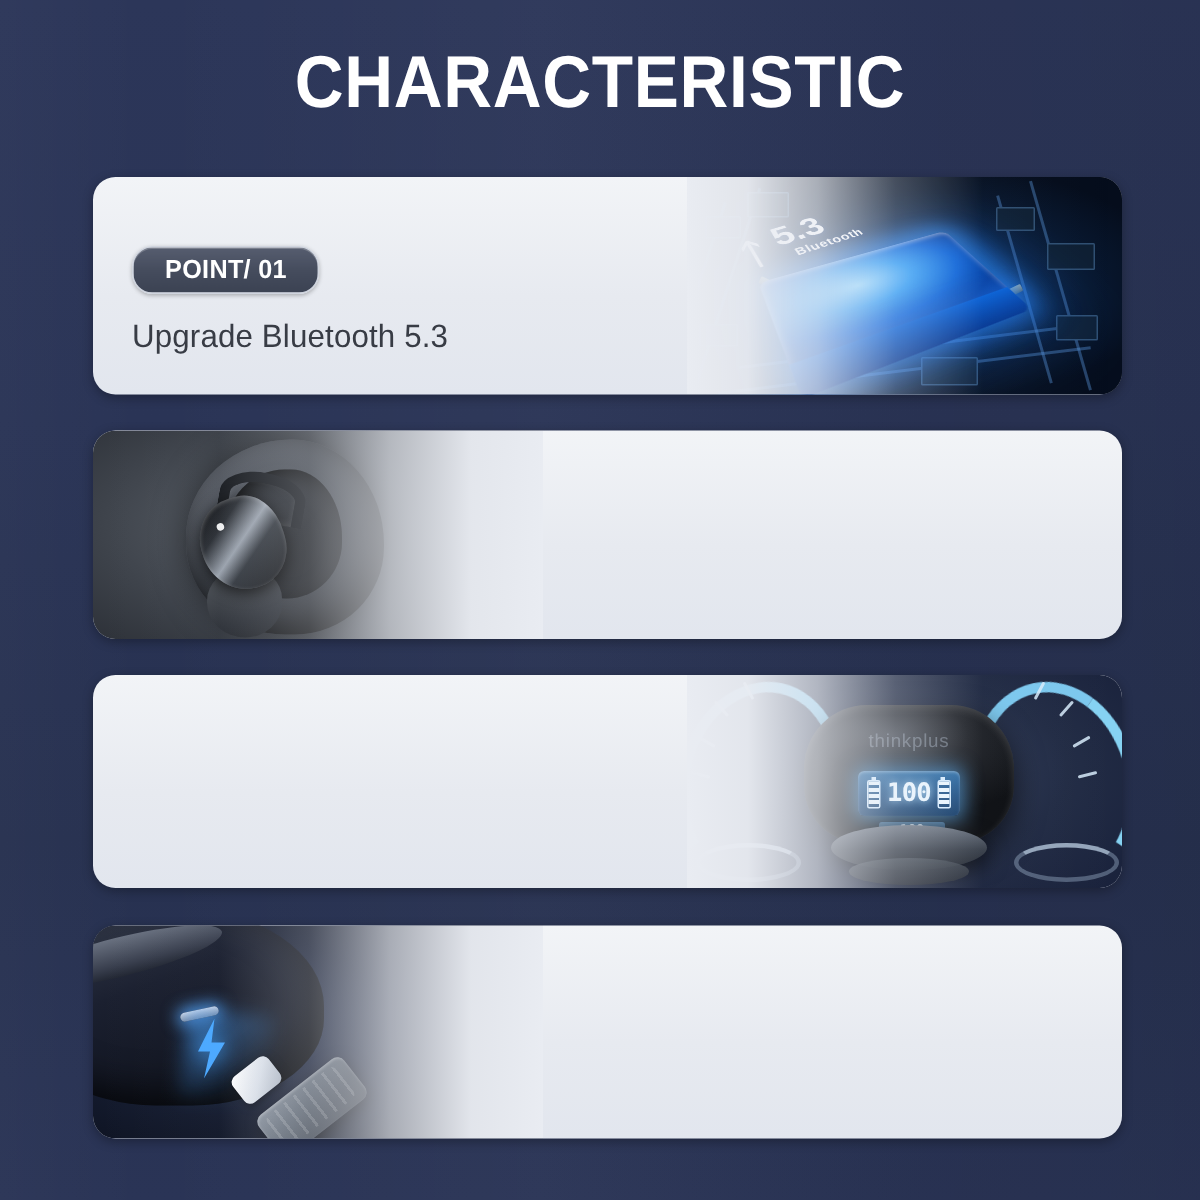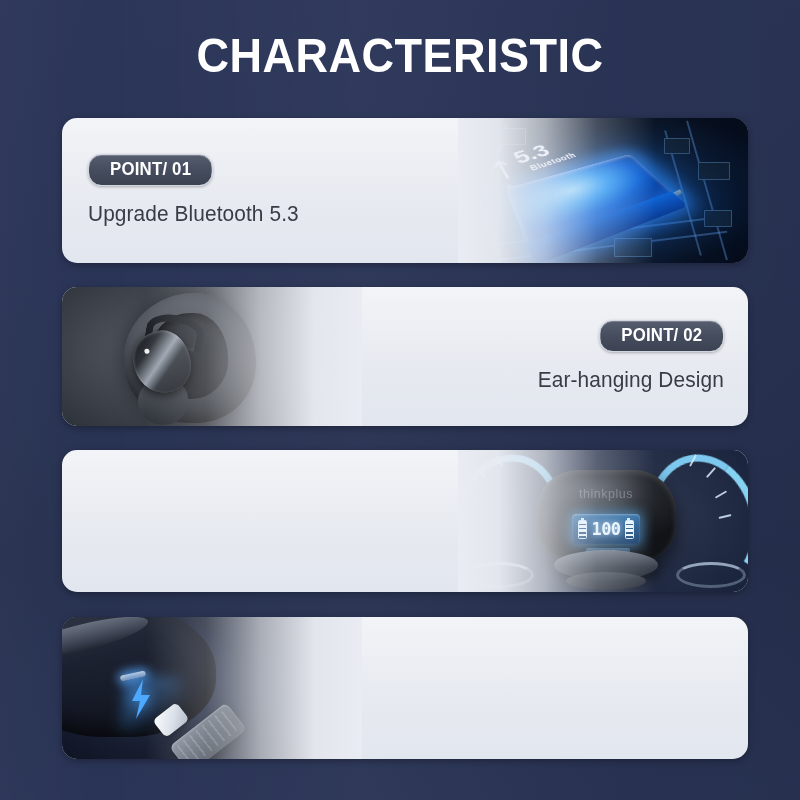--- a/index.html
+++ b/index.html
@@ -94,21 +94,21 @@
   }
   .fade.to-right {
     background: linear-gradient(270deg,
       #e9ecf2 0%, rgba(233,236,242,0.97) 16%, rgba(233,236,242,0.70) 34%,
       rgba(233,236,242,0.26) 52%, rgba(233,236,242,0.02) 72%, rgba(233,236,242,0) 100%);
   }
 
   
   .textblock {
     position: absolute;
-    top: 0;
+    top: 10px;
     height: 100%;
     display: flex;
     flex-direction: column;
     justify-content: center;
     z-index: 5;
   }
   .textblock.lefted  { left: 26px;  align-items: flex-start; text-align: left; }
   .textblock.righted { right: 24px; align-items: flex-end;  text-align: right; }
 
   .badge {
@@ -538,24 +538,20 @@
         <div class="ear-inner"></div>
         <div class="ear-lobe"></div>
         <div class="bud-hook"></div>
         <div class="bud">
           <div class="bud-dot"></div>
         </div>
       </div>
       <div class="fade to-right"></div>
     </div>
 
-    <div class="textblock righted">
-      <div class="badge">POINT/ 02</div>
-      <div class="caption">Ear-hanging Design</div>
-    </div>
   </div>
 
   <div class="card c3">
 
     <div class="media right">
       <div class="casescene">
         <div class="arc l"></div>
         <div class="arc r"></div>
         <div class="tick" style="left:22px; top:16px;  transform:rotate(-42deg);"></div>
         <div class="tick" style="left:12px; top:38px;  transform:rotate(-60deg);"></div>

